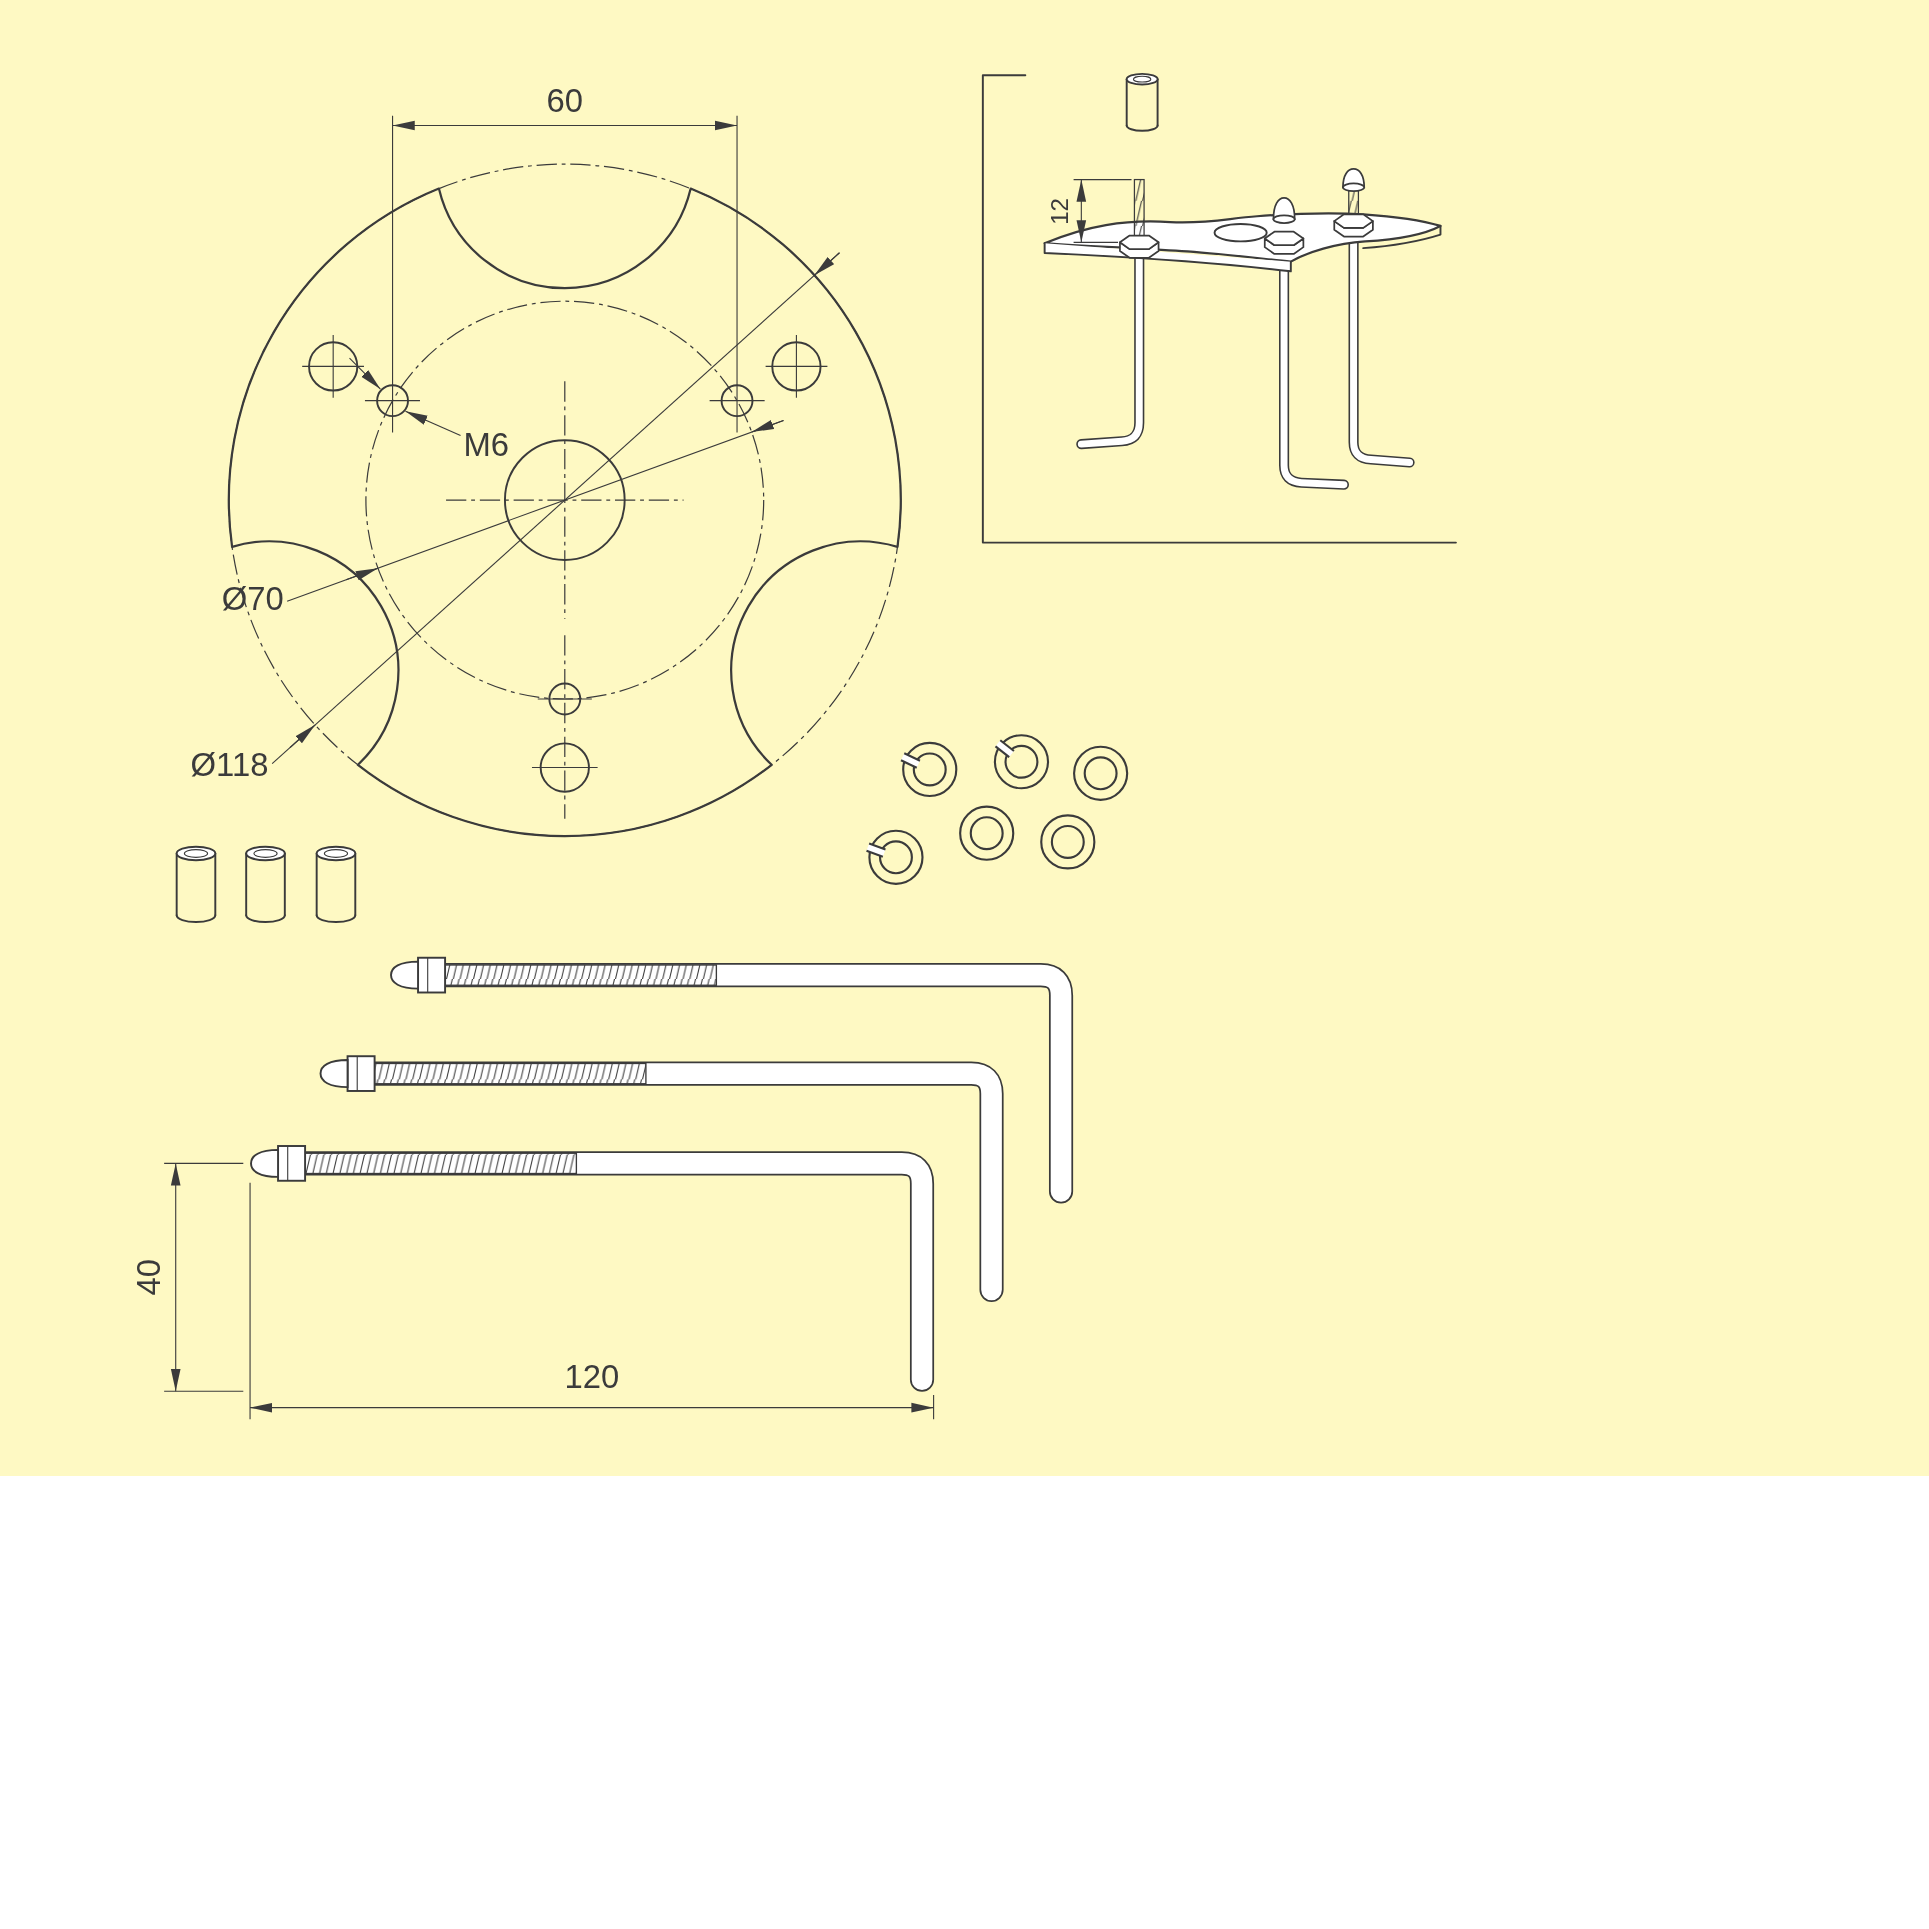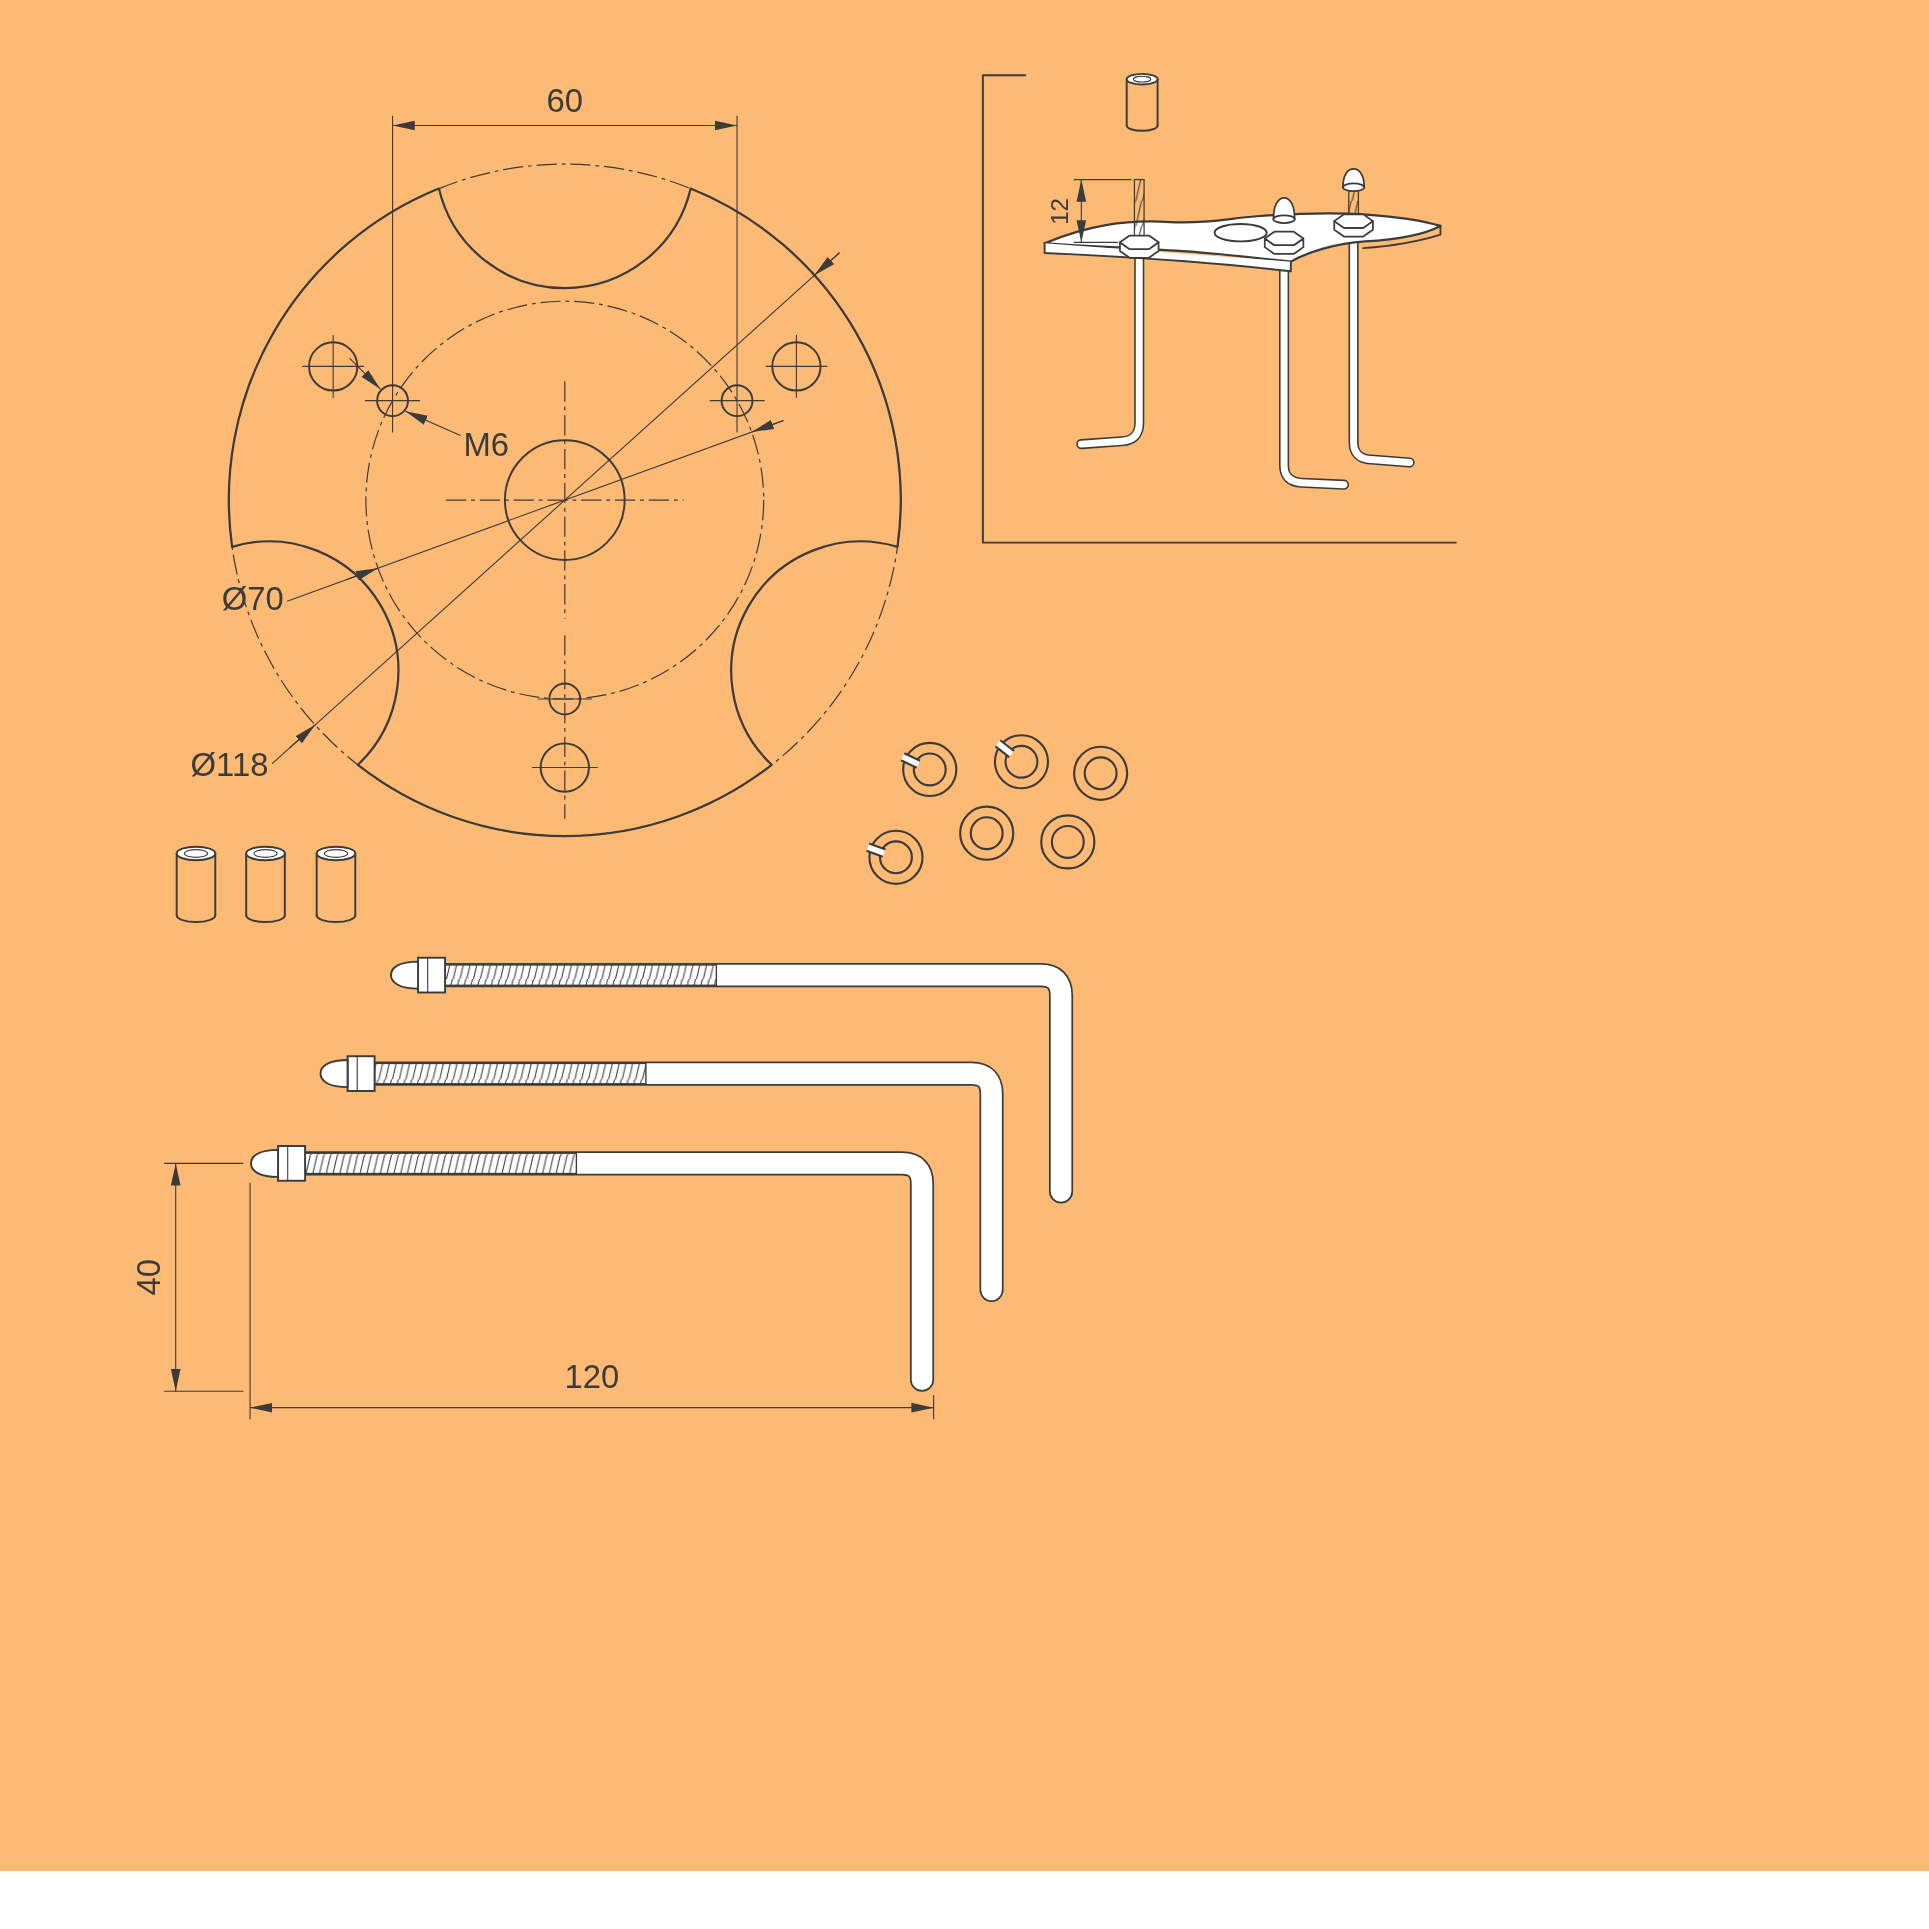--- a/index.html
+++ b/index.html
@@ -1,16 +1,16 @@
 <!DOCTYPE html>
 <html><head>
 <meta charset="utf-8">
 <style>
   html,body{margin:0;padding:0;background:#ffffff;}
-  .stage{width:1929px;height:1871px;position:relative;background:#fdba74;}
+  .stage{width:1929px;height:1476px;position:relative;background:#fef9c3;}
   svg{display:block;}
   .ln{stroke:#3b3b3b;stroke-width:2.3;fill:none;stroke-linecap:round;stroke-linejoin:round;}
   .ln2{stroke:#3b3b3b;stroke-width:2.0;fill:none;stroke-linecap:round;stroke-linejoin:round;}
   .thin{stroke:#3b3b3b;stroke-width:1.15;fill:none;stroke-linecap:butt;}
   .cl{stroke:#3b3b3b;stroke-width:1.25;fill:none;stroke-dasharray:21 5 4 5;}
   .wfill{fill:#ffffff;}
   .tube-dark{stroke:#3b3b3b;stroke-width:25;fill:none;stroke-linecap:round;stroke-linejoin:round;}
   .tube-white{stroke:#ffffff;stroke-width:21.4;fill:none;stroke-linecap:round;stroke-linejoin:round;}
   .rod-dark{stroke:#3b3b3b;stroke-width:10.5;fill:none;stroke-linecap:round;stroke-linejoin:round;}
   .rod-white{stroke:#ffffff;stroke-width:7.2;fill:none;stroke-linecap:round;stroke-linejoin:round;}

